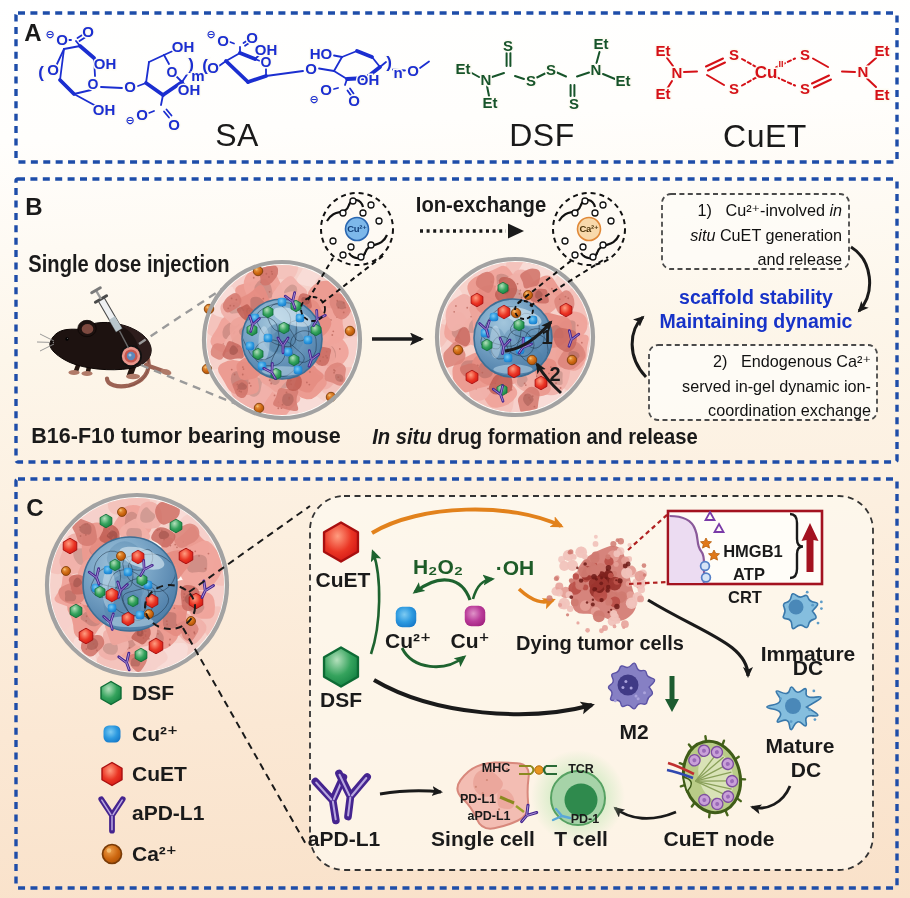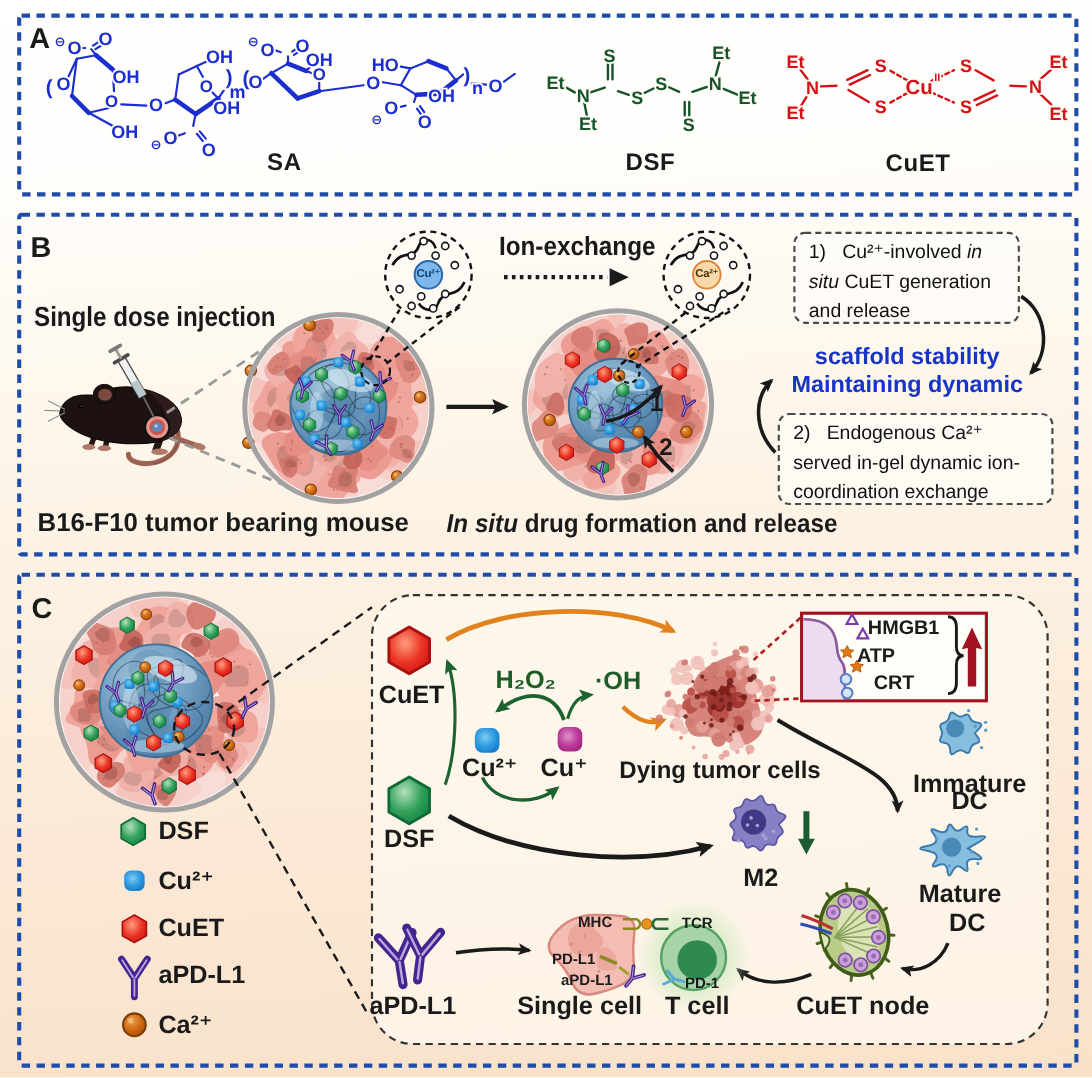--- a/index.html
+++ b/index.html
@@ -3,30 +3,30 @@
 <meta charset="utf-8">
 <style>
   html,body{margin:0;padding:0;}
   #stage{position:relative;width:910px;height:898px;overflow:hidden;
     background:linear-gradient(177deg,#ffffff 0%,#fffefc 15%,#fdf6ea 38%,#fcefdf 58%,#fbe8d4 78%,#f9e1c9 100%);
     font-family:"Liberation Sans","DejaVu Sans",sans-serif;color:#1a1a1a;}
   #scene{position:absolute;left:0;top:0;}
   .lbl{position:absolute;transform:translate(-50%,-50%);white-space:nowrap;line-height:1.05;}
   .b{font-weight:bold;}
   .panel-letter{font-size:24px;font-weight:bold;}
-  .struct{font-size:20px;font-weight:bold;letter-spacing:.5px;}
+  .struct{font-size:32px;font-weight:normal;letter-spacing:.5px;}
   .cap21{font-size:21px;font-weight:bold;}
   .cap20{font-size:20px;font-weight:bold;}
   .cap22{font-size:22px;font-weight:bold;}
   .sx87{transform:translate(-50%,-50%) scaleX(.875);}
   .sx92{transform:translate(-50%,-50%) scaleX(.92);}
   .sx94{transform:translate(-50%,-50%) scaleX(.94);}
   .small13{font-size:12.5px;font-weight:bold;}
-  .damp{font-size:16.5px;font-weight:bold;}
-  .boxtext{position:absolute;font-size:16.2px;line-height:24.5px;color:#111;}
+  .damp{font-size:16.5px;font-weight:bold;margin-top:28px;}
+  .boxtext{position:absolute;font-size:16.2px;line-height:24.5px;color:#111;text-align:right;}
   .leg{position:absolute;transform:translate(0,-50%);font-size:21px;font-weight:bold;white-space:nowrap;}
   .ital{font-style:italic;}
   .bluehl{color:#1733c8;text-align:center;font-size:19.5px;font-weight:bold;line-height:24px;}
   .ion{font-size:9.5px;font-weight:bold;letter-spacing:-.3px;}
 </style>
 </head>
 <body>
 
 <div id="stage">
 <svg id="scene" width="910" height="898" viewBox="0 0 910 898">
@@ -1398,21 +1398,21 @@
   <div class="leg" style="left:132px;top:854px">Ca²⁺</div>
 
   <div class="lbl cap21" style="left:343px;top:580px">CuET</div>
   <div class="lbl cap21" style="left:341px;top:700px">DSF</div>
   <div class="lbl cap21" style="left:438px;top:567px;color:#1e5c28">H₂O₂</div>
   <div class="lbl cap21" style="left:515px;top:568px;color:#1e5c28">·OH</div>
   <div class="lbl cap21" style="left:408px;top:641px">Cu²⁺</div>
   <div class="lbl cap21" style="left:470px;top:641px">Cu⁺</div>
   <div class="lbl cap20" style="left:600px;top:643px">Dying tumor cells</div>
   <div class="lbl damp" style="left:753px;top:524px">HMGB1</div>
-  <div class="lbl damp" style="left:730px;top:547px">ATP</div>
+  <div class="lbl damp" style="left:749px;top:547px">ATP</div>
   <div class="lbl damp" style="left:745px;top:570px">CRT</div>
   <div class="lbl cap21" style="left:808px;top:654px">Immature</div>
   <div class="lbl cap21" style="left:808px;top:668px">DC</div>
   <div class="lbl cap21" style="left:800px;top:746px">Mature</div>
   <div class="lbl cap21" style="left:806px;top:770px">DC</div>
   <div class="lbl cap21" style="left:634px;top:732px">M2</div>
   <div class="lbl cap21" style="left:719px;top:839px">CuET node</div>
   <div class="lbl cap21" style="left:344px;top:839px">aPD-L1</div>
   <div class="lbl cap21" style="left:483px;top:839px">Single cell</div>
   <div class="lbl cap21" style="left:581px;top:839px">T cell</div>

